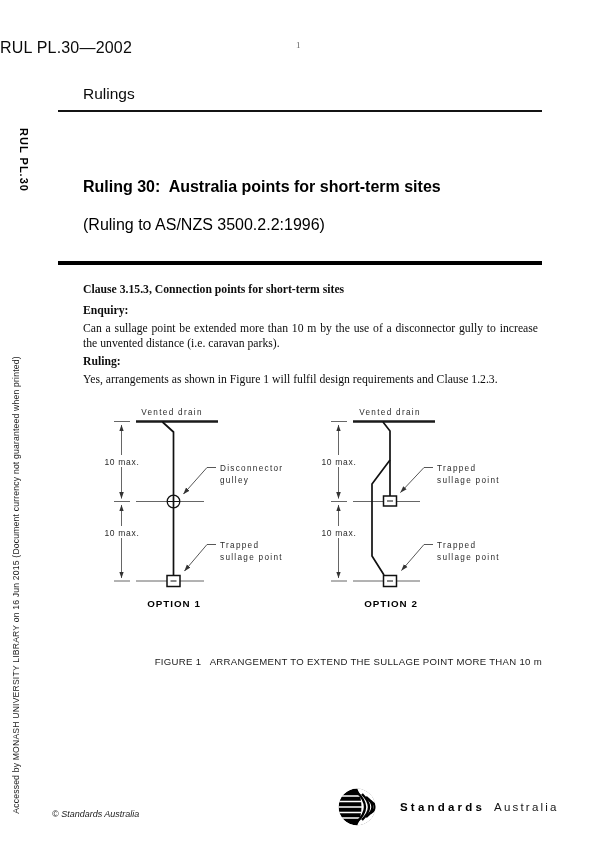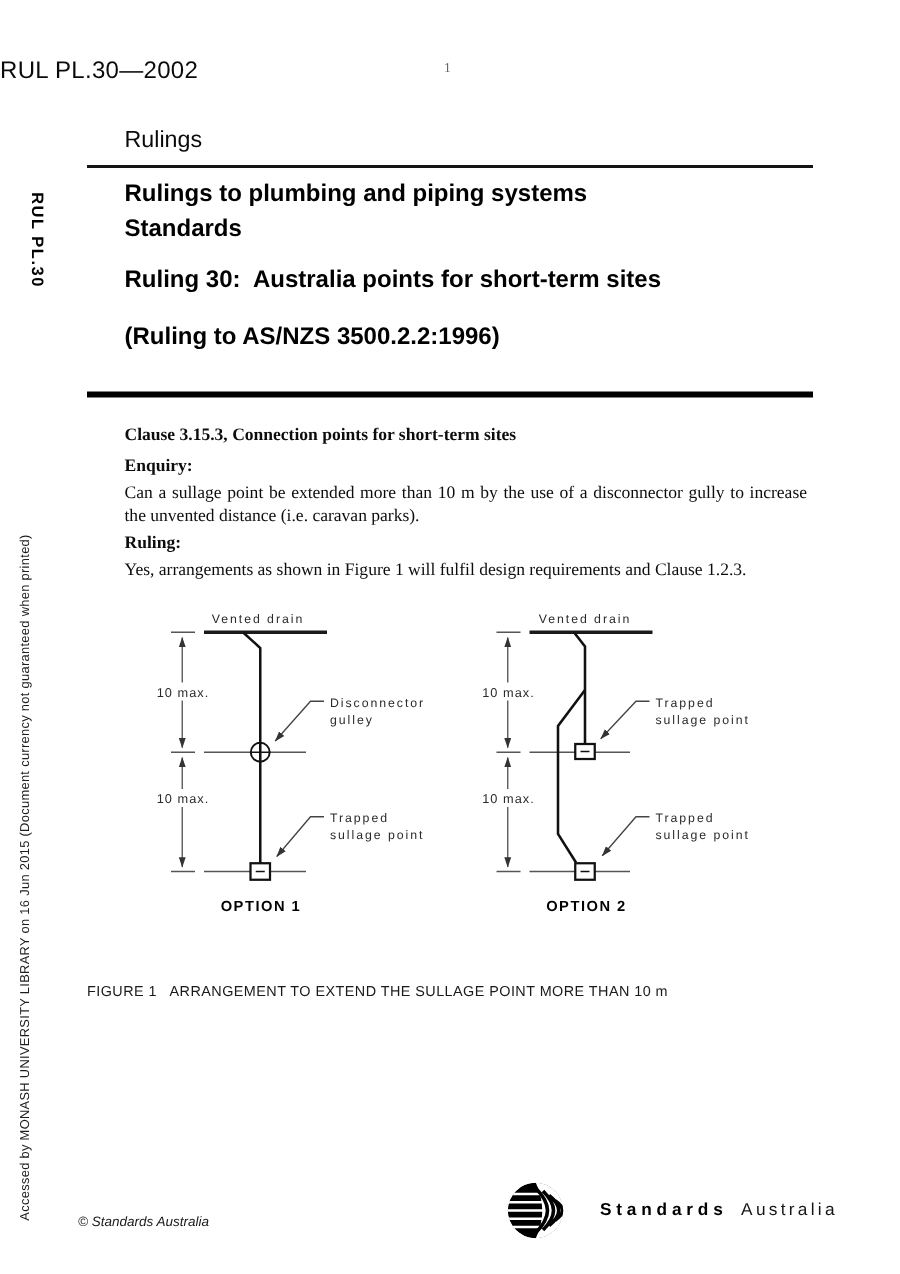--- a/index.html
+++ b/index.html
@@ -19,59 +19,55 @@
     font-size:8.6px;letter-spacing:0.2px;white-space:nowrap;color:#1c1c1c;
   }
   
   .page-num{left:296px;top:40px;font-family:"Liberation Serif",serif;font-size:9px;color:#666;}
   .doc-num{left:0;right:53px;top:39px;text-align:left;font-size:16px;color:#0a0a0a;letter-spacing:0.2px;}
   
   .section-label{left:83px;top:85px;font-size:15.5px;color:#0a0a0a;}
   .rule1{left:58px;top:110px;width:484px;height:2px;background:#141414;}
   .doc-title{left:83px;top:119px;font-size:16px;font-weight:bold;line-height:22.5px;color:#000;}
   .ruling-heading{left:83px;top:178px;font-size:16px;font-weight:bold;color:#000;white-space:pre-wrap;}
-  .ruling-ref{left:83px;top:216px;font-size:16px;font-weight:bold;color:#000;}
+  .ruling-ref{left:83px;top:216px;font-size:16px;font-weight:normal;color:#000;}
   .rule2{left:58px;top:261px;width:484px;height:3.5px;background:#000;}
   
   .serif{font-family:"Liberation Serif",serif;font-size:11.7px;color:#0d0d0d;}
   .clause-heading{left:83px;top:283px;font-weight:bold;text-align:center;}
   .enquiry-label{left:83px;top:304px;font-weight:bold;}
   .enquiry-text{left:83px;top:322px;width:455px;line-height:14.6px;text-align:justify;}
   .ruling-label{left:83px;top:355px;font-weight:bold;}
   .ruling-text{left:83px;top:373px;width:455px;line-height:14.6px;}
   
   .fig-svg{left:90px;top:402px;width:420px;height:213px;}
   .dlabel{font-family:"Liberation Sans",sans-serif;font-size:8.2px;letter-spacing:1.3px;fill:#2a2a2a;}
   .dimlabel{font-family:"Liberation Sans",sans-serif;font-size:8.5px;letter-spacing:0.7px;fill:#2a2a2a;}
   .optlabel{font-family:"Liberation Sans",sans-serif;font-size:9.8px;font-weight:bold;letter-spacing:1px;fill:#000;}
-  .caption{left:58px;top:627px;width:484px;text-align:left;font-size:9.6px;letter-spacing:0.3px;color:#1a1a1a;white-space:pre-wrap;line-height:14px;}
+  .caption{left:58px;top:627px;width:484px;text-align:right;font-size:9.6px;letter-spacing:0.3px;color:#1a1a1a;white-space:pre-wrap;line-height:14px;}
   
   .copyright{left:52px;top:809px;font-size:9px;color:#1a1a1a;font-style:italic;}
   .logo-svg{left:337px;top:787px;width:40px;height:40px;}
   .logo-text{left:381px;top:801px;font-size:11.5px;white-space:nowrap;color:#000;margin-left:19px;}
   .logo-text .w1{font-weight:bold;letter-spacing:3.2px;}
   .logo-text .w2{font-weight:normal;letter-spacing:2.2px;margin-left:9px;color:#151515;}
 </style>
 </head>
 <body>
 
 <div class="page">
 
   <div class="abs side-code">RUL PL.30</div>
   <div class="abs side-access">Accessed by MONASH UNIVERSITY LIBRARY on 16 Jun 2015 (Document currency not guaranteed when printed)</div>
 
   <div class="abs page-num">1</div>
   <div class="abs doc-num">RUL PL.30—2002</div>
 
   <div class="abs section-label">Rulings</div>
   <div class="abs rule1"></div>
-  <div class="abs doc-title">
-    <div>Rulings to plumbing and piping systems</div>
-    <div>Standards</div>
-  </div>
   <div class="abs ruling-heading">Ruling 30:  Australia points for short-term sites</div>
   <div class="abs ruling-ref">(Ruling to AS/NZS 3500.2.2:1996)</div>
   <div class="abs rule2"></div>
 
   <div class="abs serif clause-heading">Clause 3.15.3, Connection points for short-term sites</div>
   <div class="abs serif enquiry-label">Enquiry:</div>
   <div class="abs serif enquiry-text">Can a sullage point be extended more than 10 m by the use of a disconnector gully to increase the unvented distance (i.e. caravan parks).</div>
   <div class="abs serif ruling-label">Ruling:</div>
   <div class="abs serif ruling-text">Yes, arrangements as shown in Figure 1 will fulfil design requirements and Clause 1.2.3.</div>
 

